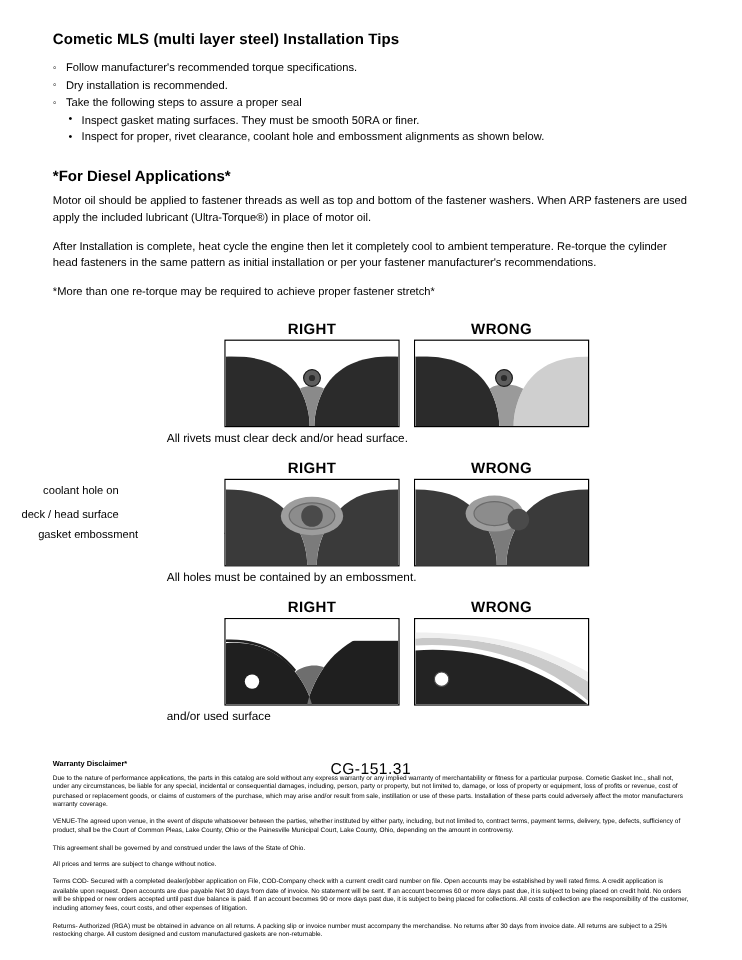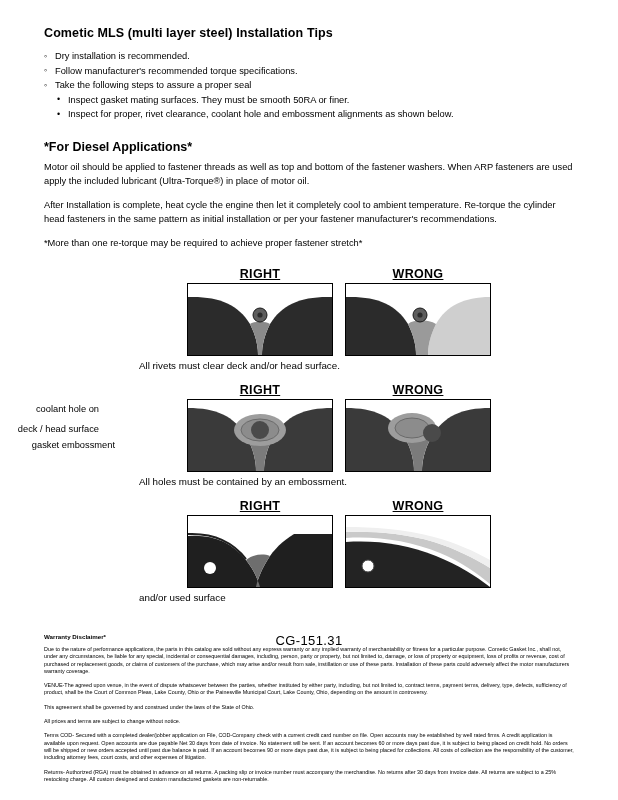--- a/index.html
+++ b/index.html
@@ -75,21 +75,20 @@
     margin-top: 16px;
   }
   .fig-row {
     display: flex;
     gap: 12px;
     justify-content: flex-start;
     padding-left: 143px;
   }
   .fig-col {
     width: 146px;
-    text-decoration: underline;
   }
   .fig-label {
     font-size: 12.5px;
     font-weight: bold;
     text-align: center;
     margin-bottom: 2px;
     letter-spacing: 0.3px;
   }
   .fig-box {
     width: 146px;
@@ -153,22 +152,22 @@
   }
 </style>
 </head>
 <body>
 
 <div class="page">
 
   <h1 class="title">Cometic MLS (multi layer steel) Installation Tips</h1>
 
   <ul class="bullets">
+    <li class="l1">Follow manufacturer's recommended torque specifications.</li>
     <li class="l1">Dry installation is recommended.</li>
-    <li class="l1">Follow manufacturer's recommended torque specifications.</li>
     <li class="l1">Take the following steps to assure a proper seal</li>
     <li class="l2">Inspect gasket mating surfaces.  They must be smooth 50RA or finer.</li>
     <li class="l2">Inspect for proper, rivet clearance, coolant hole and embossment alignments as shown below.</li>
   </ul>
 
   <h2 class="section">*For Diesel Applications*</h2>
 
   <p class="body">Motor oil should be applied to fastener threads as well as top and bottom of the fastener washers.  When ARP fasteners are used apply the included lubricant (Ultra-Torque®) in place of motor oil.</p>
   <p class="body">After Installation is complete, heat cycle the engine then let it completely cool to ambient temperature.  Re-torque the cylinder head fasteners in the same pattern as initial installation or per your fastener manufacturer's recommendations.</p>
   <p class="body">*More than one re-torque may be required to achieve proper fastener stretch*</p>

